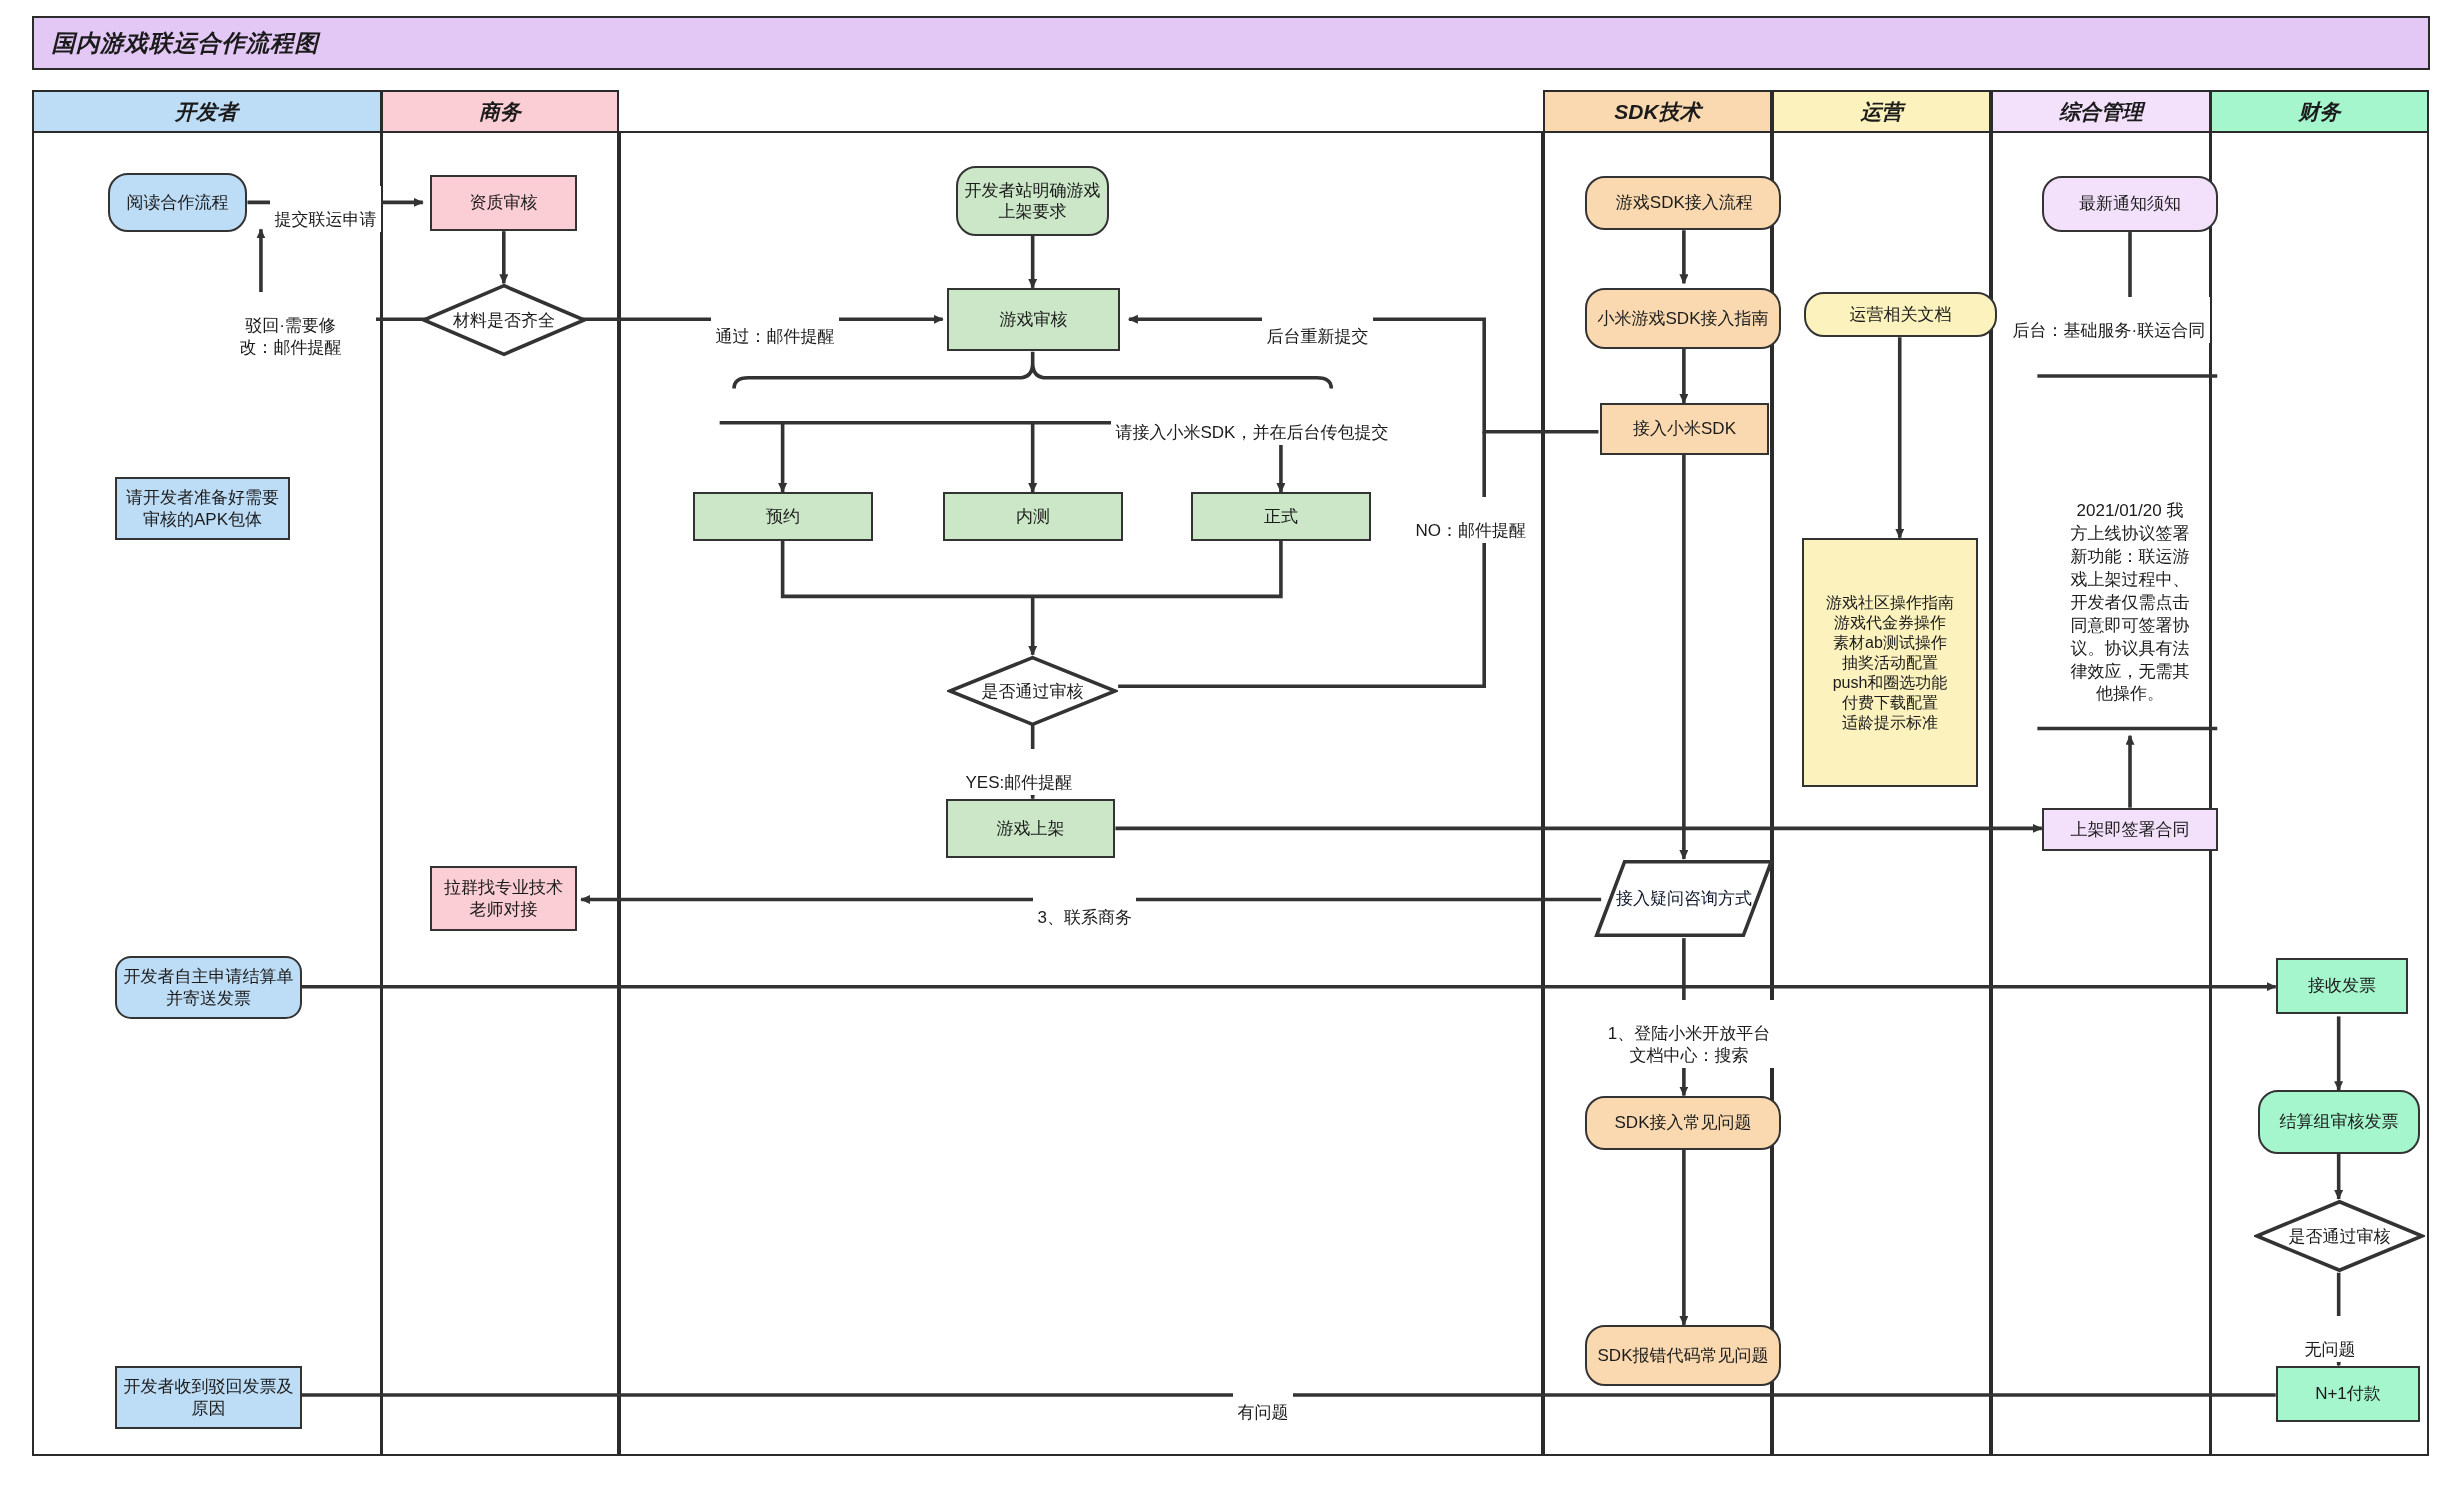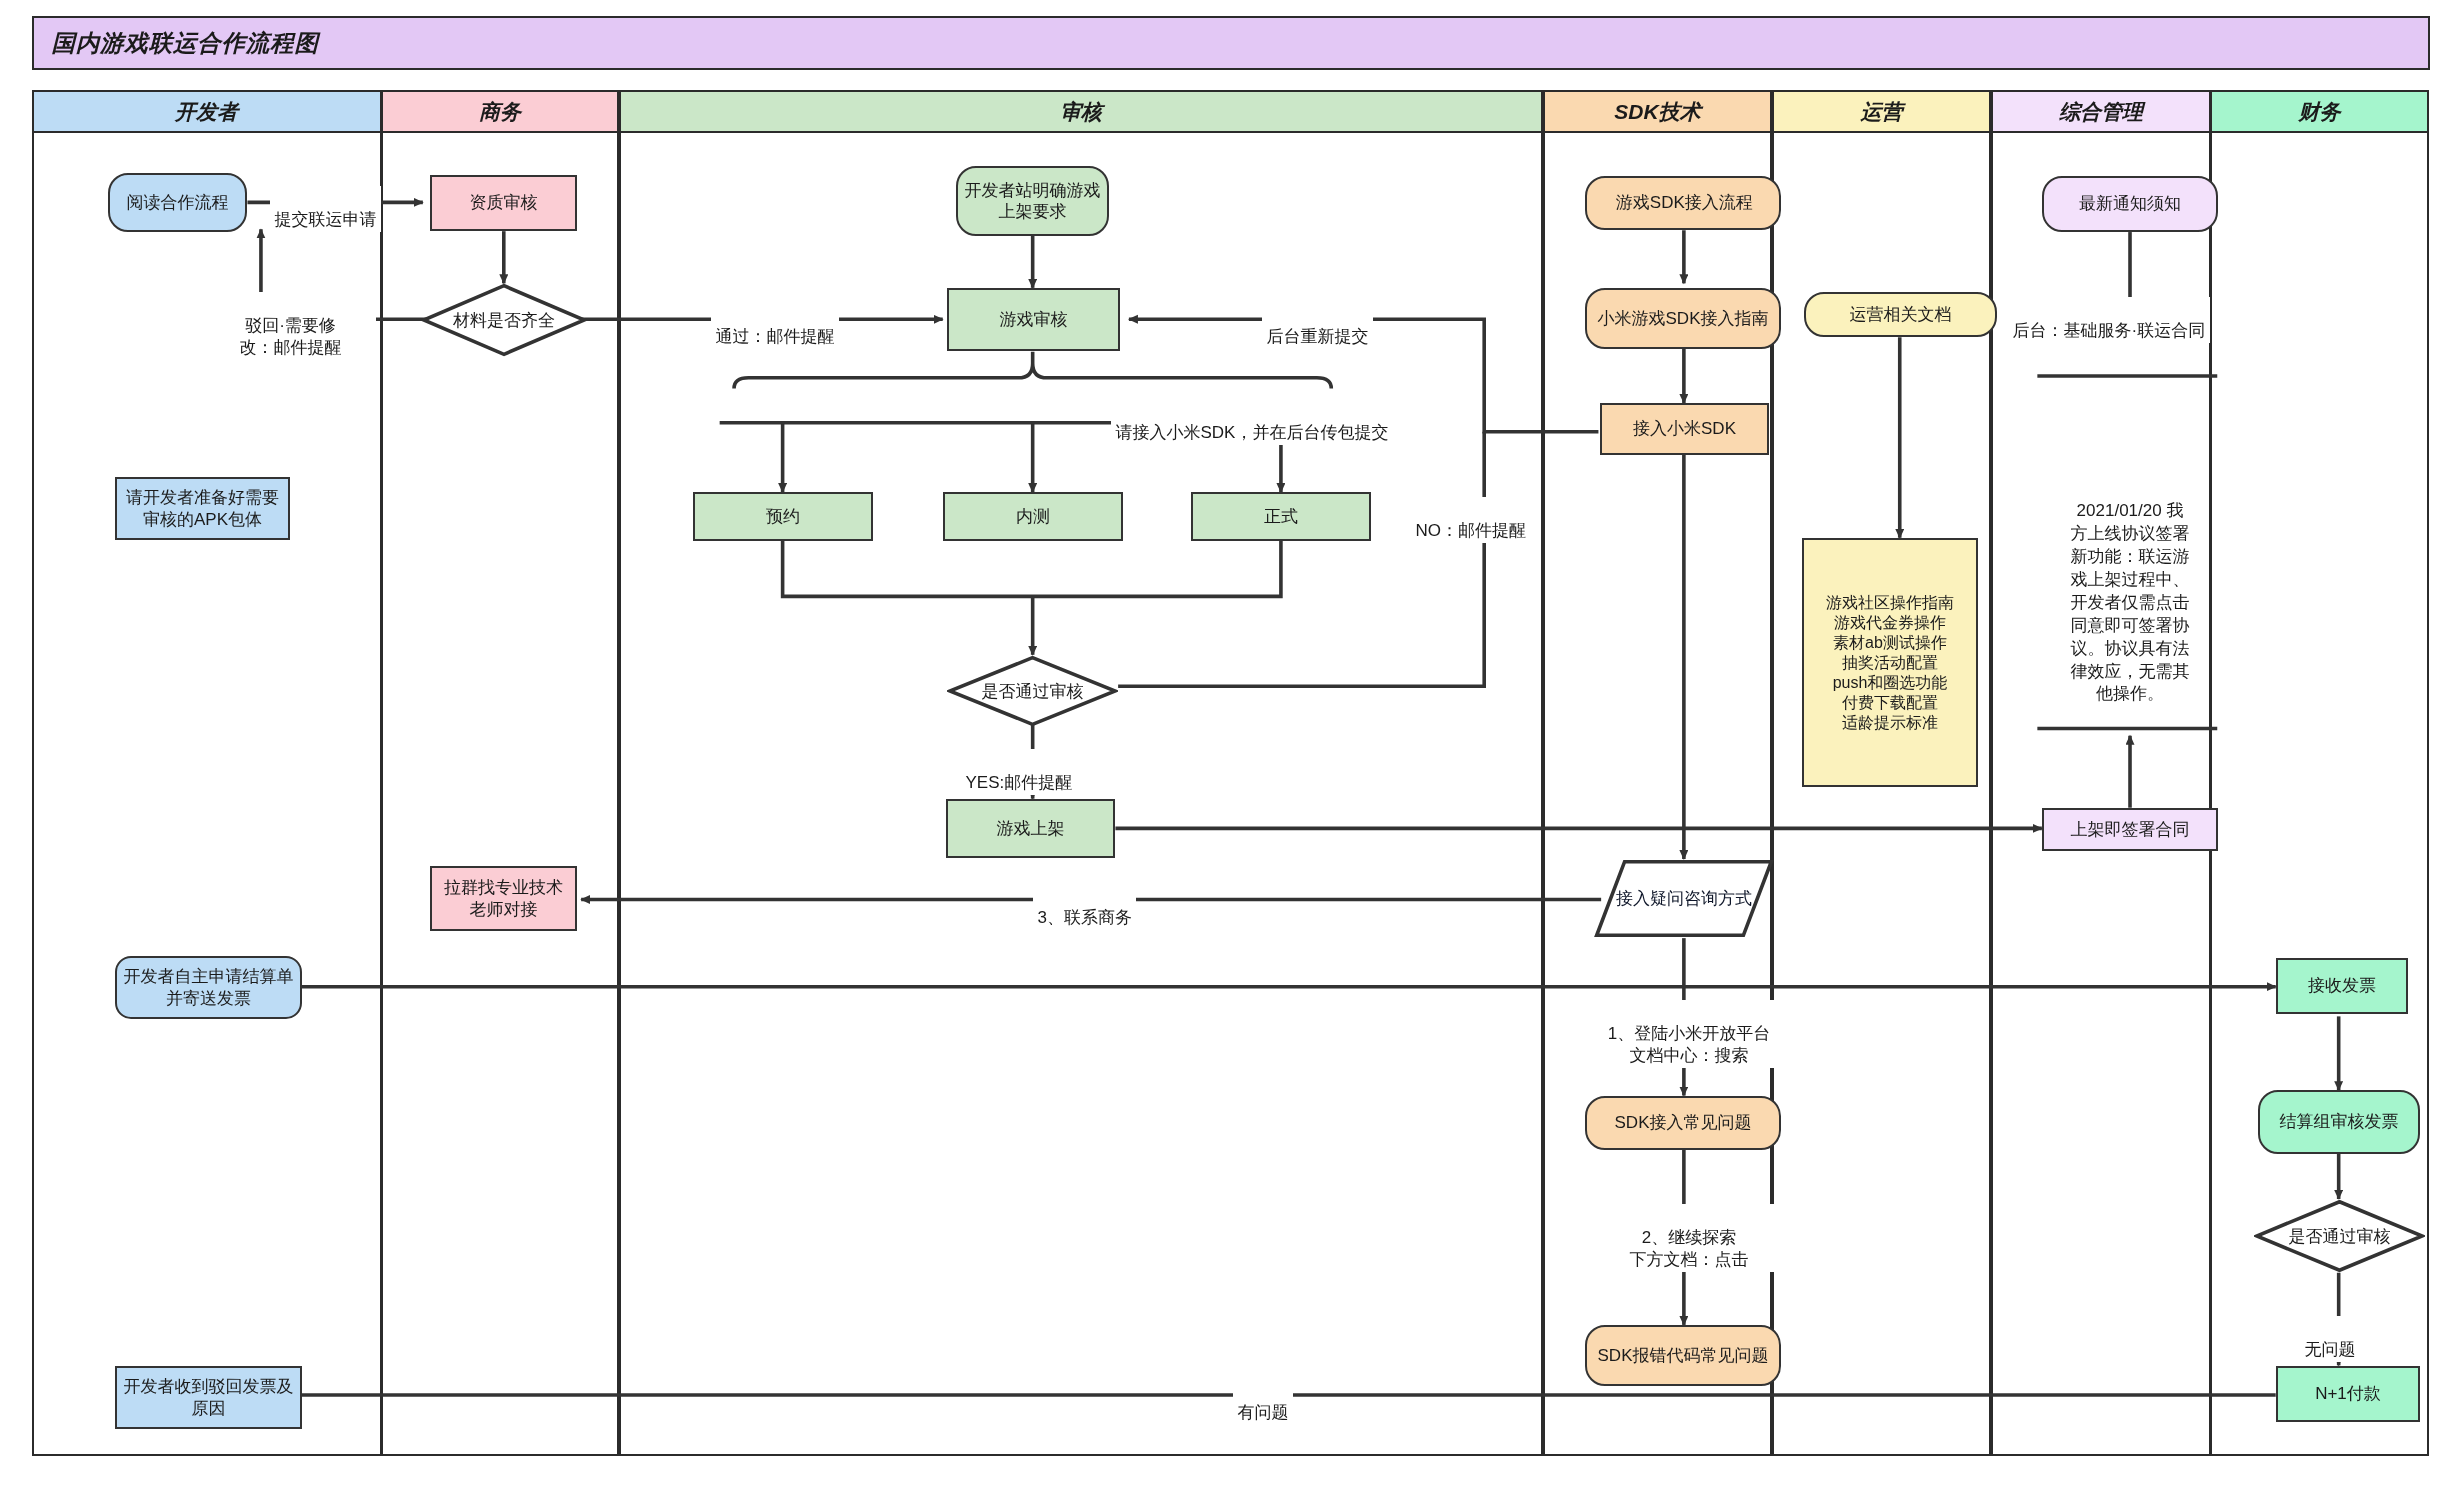--- a/index.html
+++ b/index.html
@@ -56,23 +56,20 @@
 
 <div id="stage">
 
   <div class="lane-title">国内游戏联运合作流程图</div>
 
   <div class="lane-head" style="left:31.5px;width:350px;background:#bddcf5;">
     <span>开发者</span>
   </div>
   <div class="lane-head" style="left:381px;width:238px;background:#fbcdd4;">
     <span>商务</span>
-  </div>
-  <div class="lane-head" style="left:619px;width:924px;background:#cbe7c8;">
-    <span>审核</span>
   </div>
   <div class="lane-head" style="left:1543px;width:229px;background:#fad9b0;">
     <span>SDK技术</span>
   </div>
   <div class="lane-head" style="left:1772px;width:219px;background:#fbf2bd;">
     <span>运营</span>
   </div>
   <div class="lane-head" style="left:1991px;width:220px;background:#f3e1fb;">
     <span>综合管理</span>
   </div>
@@ -329,24 +326,20 @@
 
   <div class="edge-label" style="left:1033px;top:884px;">
     <span>3、联系商务</span>
   </div>
 
   <div class="edge-label" style="left:1546px;top:1000px;width:277px;">
     <span>1、登陆小米开放平台
 文档中心：搜索</span>
   </div>
 
-  <div class="edge-label" style="left:1546px;top:1204px;width:277px;">
-    <span>2、继续探索
-下方文档：点击</span>
-  </div>
 
   <div class="edge-label" style="left:2008px;top:297px;">
     <span>后台：基础服务·联运合同</span>
   </div>
 
   <div class="edge-label" style="left:2300px;top:1316px;">
     <span>无问题</span>
   </div>
 
   <div class="edge-label" style="left:1233px;top:1379px;">

